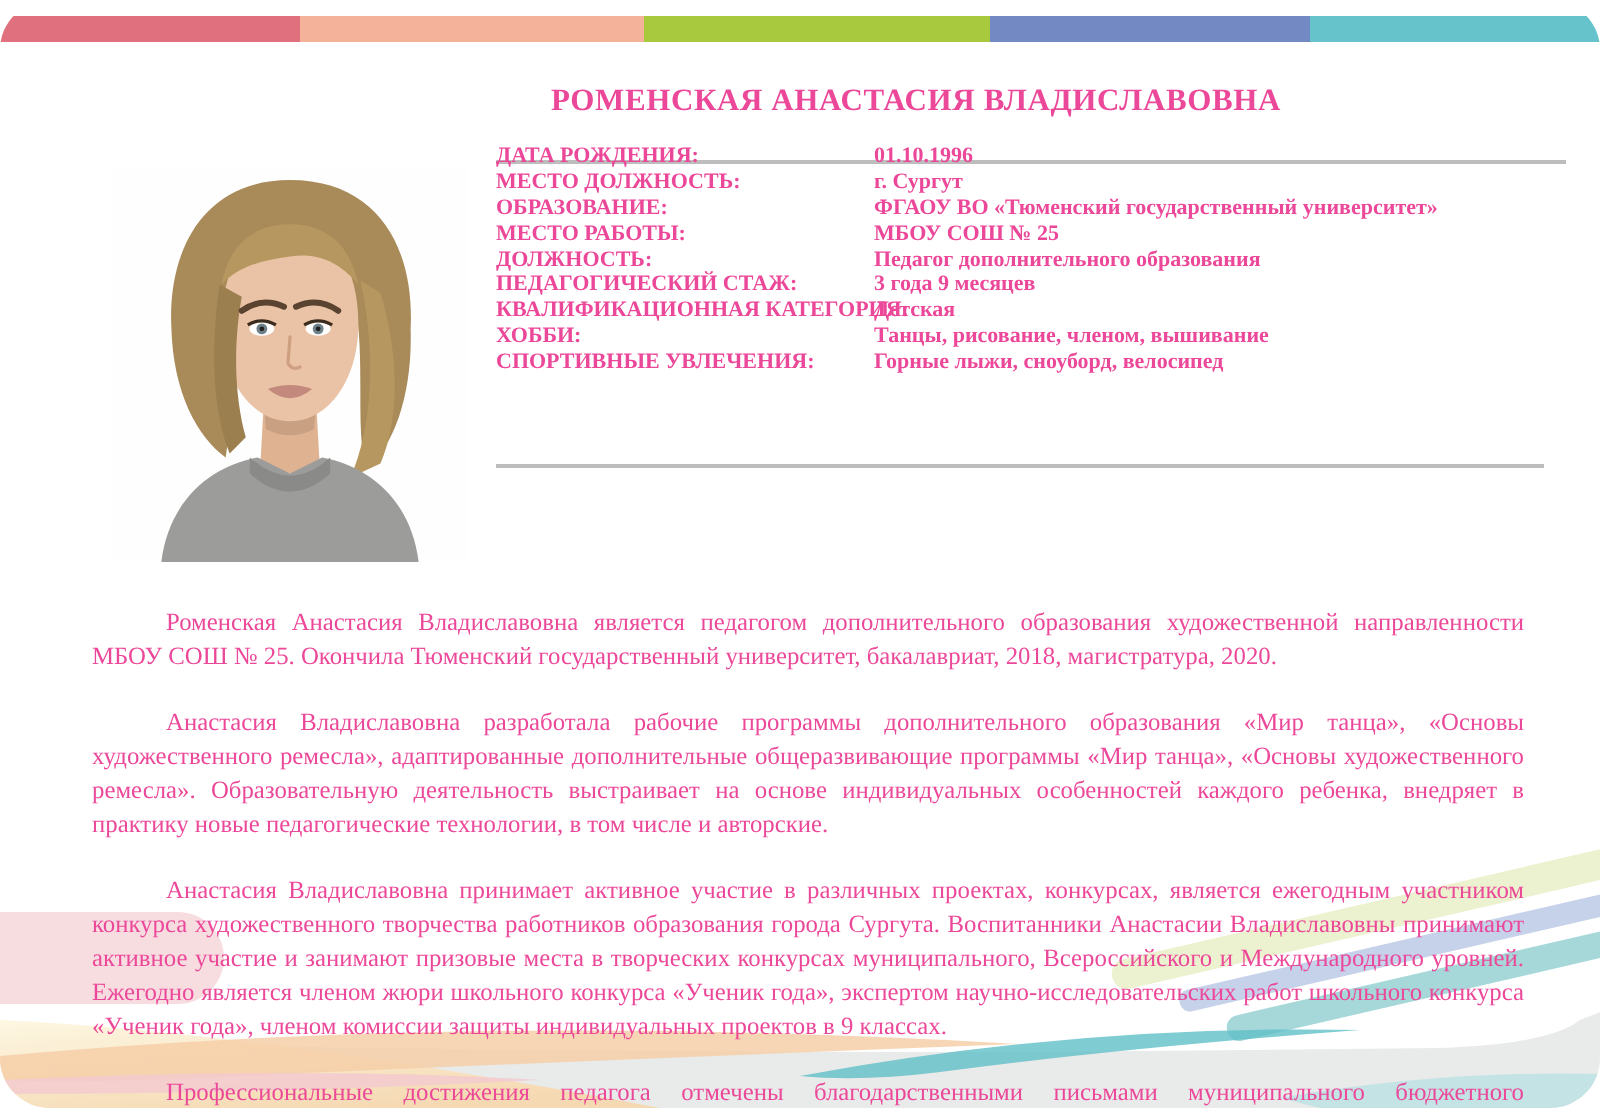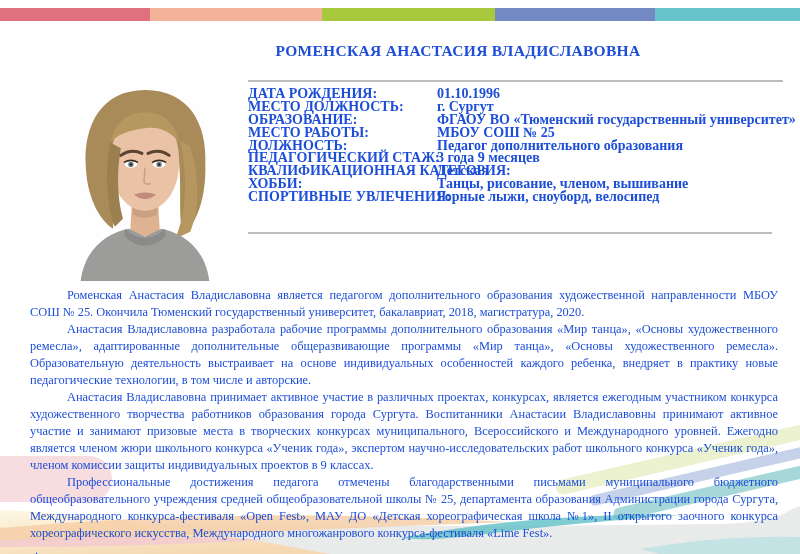--- a/index.html
+++ b/index.html
@@ -1,47 +1,47 @@
 <!DOCTYPE html>
 <html lang="ru"><head>
 <meta charset="utf-8">
 <style>
   html,body{margin:0;padding:0;background:#fff;}
   .page{
     position:relative;width:800px;height:554px;background:#ffffff;
-    overflow:hidden;font-family:"Liberation Serif",serif;color:#1d4ed8;
+    overflow:hidden;font-family:"Liberation Serif",serif;color:#ec4899;border-radius:25px;
   }
   
   .top-stripe{position:absolute;top:8px;left:0;width:800px;height:13px;display:flex;}
   .top-stripe .seg{height:100%;}
   .seg-1{width:150px;}.seg-2{width:172px;}.seg-3{width:173px;}.seg-4{width:160px;}.seg-5{width:145px;}
 
   
   .title{
     position:absolute;left:248px;top:42px;width:420px;text-align:center;
     font-weight:bold;font-size:15.5px;letter-spacing:.3px;white-space:nowrap;
   }
   .rule{position:absolute;height:2px;background:#bdbdbd;}
   .rule-top{left:248px;top:80px;width:535px;}
   .rule-bottom{left:248px;top:232px;width:524px;}
 
   
   .photo{position:absolute;left:56px;top:84px;width:178px;height:197px;z-index:1;}
   .photo svg{display:block;width:100%;height:100%;}
 
   
-  .info{position:absolute;left:248px;top:88px;width:542px;font-size:14px;font-weight:bold;}
+  .info{position:absolute;left:248px;top:72px;width:542px;font-size:11px;font-weight:bold;}
   .info-row{display:flex;height:12.9px;line-height:12.9px;white-space:nowrap;}
   .info-label{width:189px;flex:0 0 189px;}
   .info-value{flex:1;}
 
   
   .bio{position:absolute;left:30px;top:287px;width:748px;z-index:1;
        font-size:12.4px;line-height:17px;text-align:justify;}
-  .bio p{margin:0;text-indent:37px;}
+  .bio p{margin:16px;text-indent:37px;}
   .bio p.dot{text-indent:5px;text-align:left;}
 
   
   .decor{position:absolute;left:0;top:388px;width:800px;height:166px;z-index:0;}
   .decor svg{display:block;width:100%;height:100%;}
 </style>
 </head>
 <body>
 
 <div class="page">

